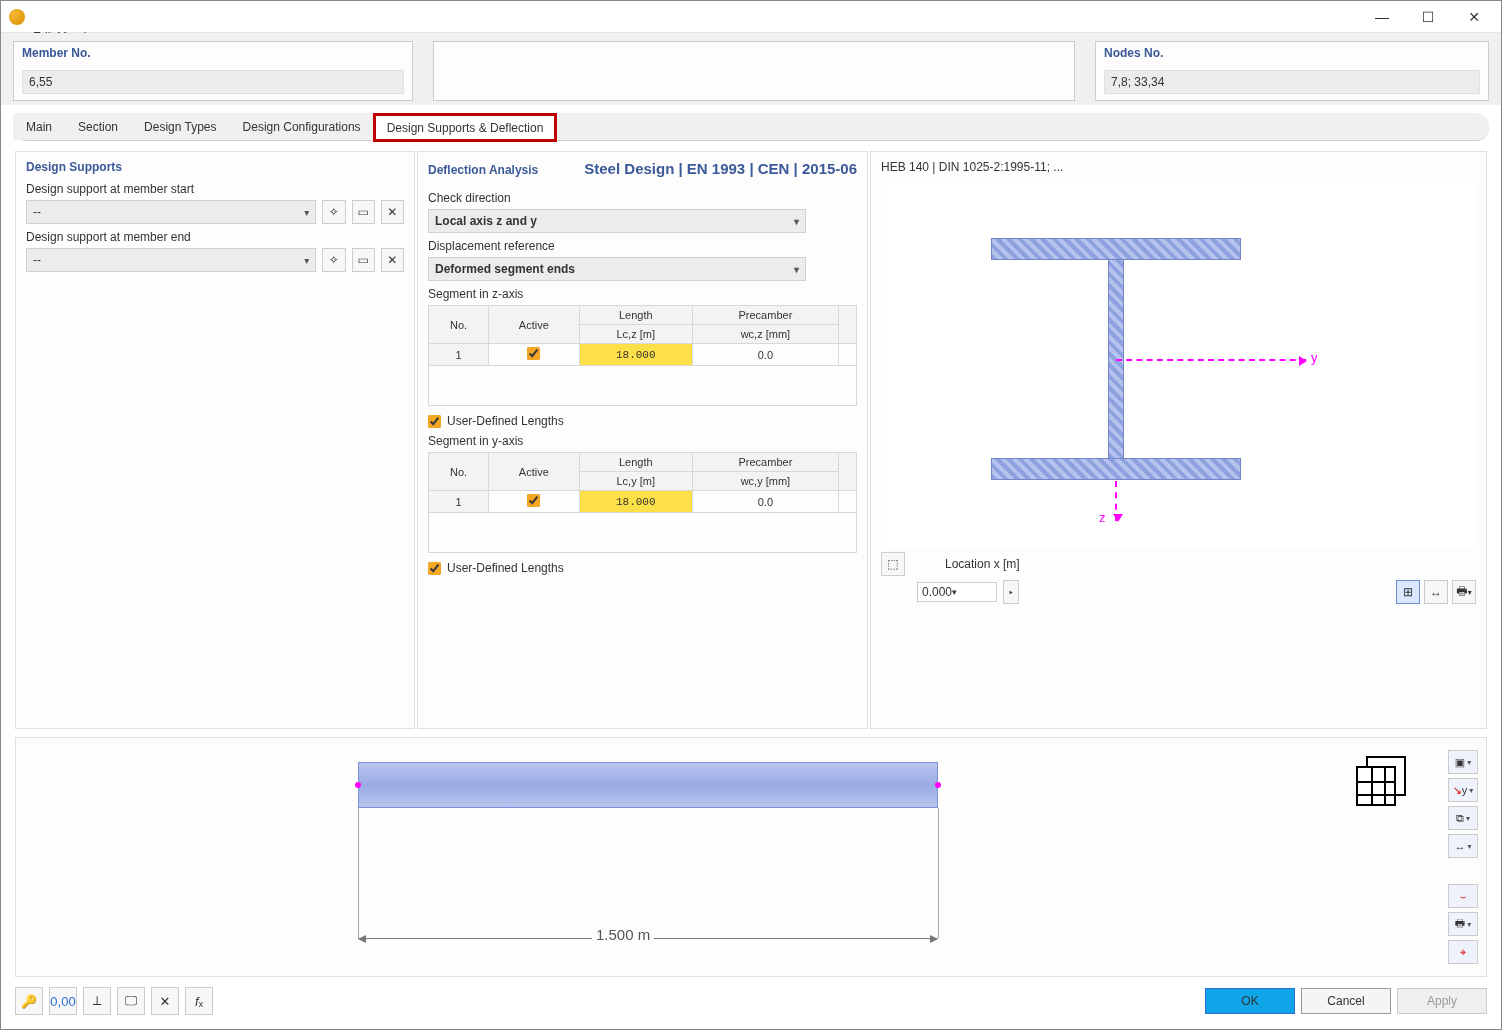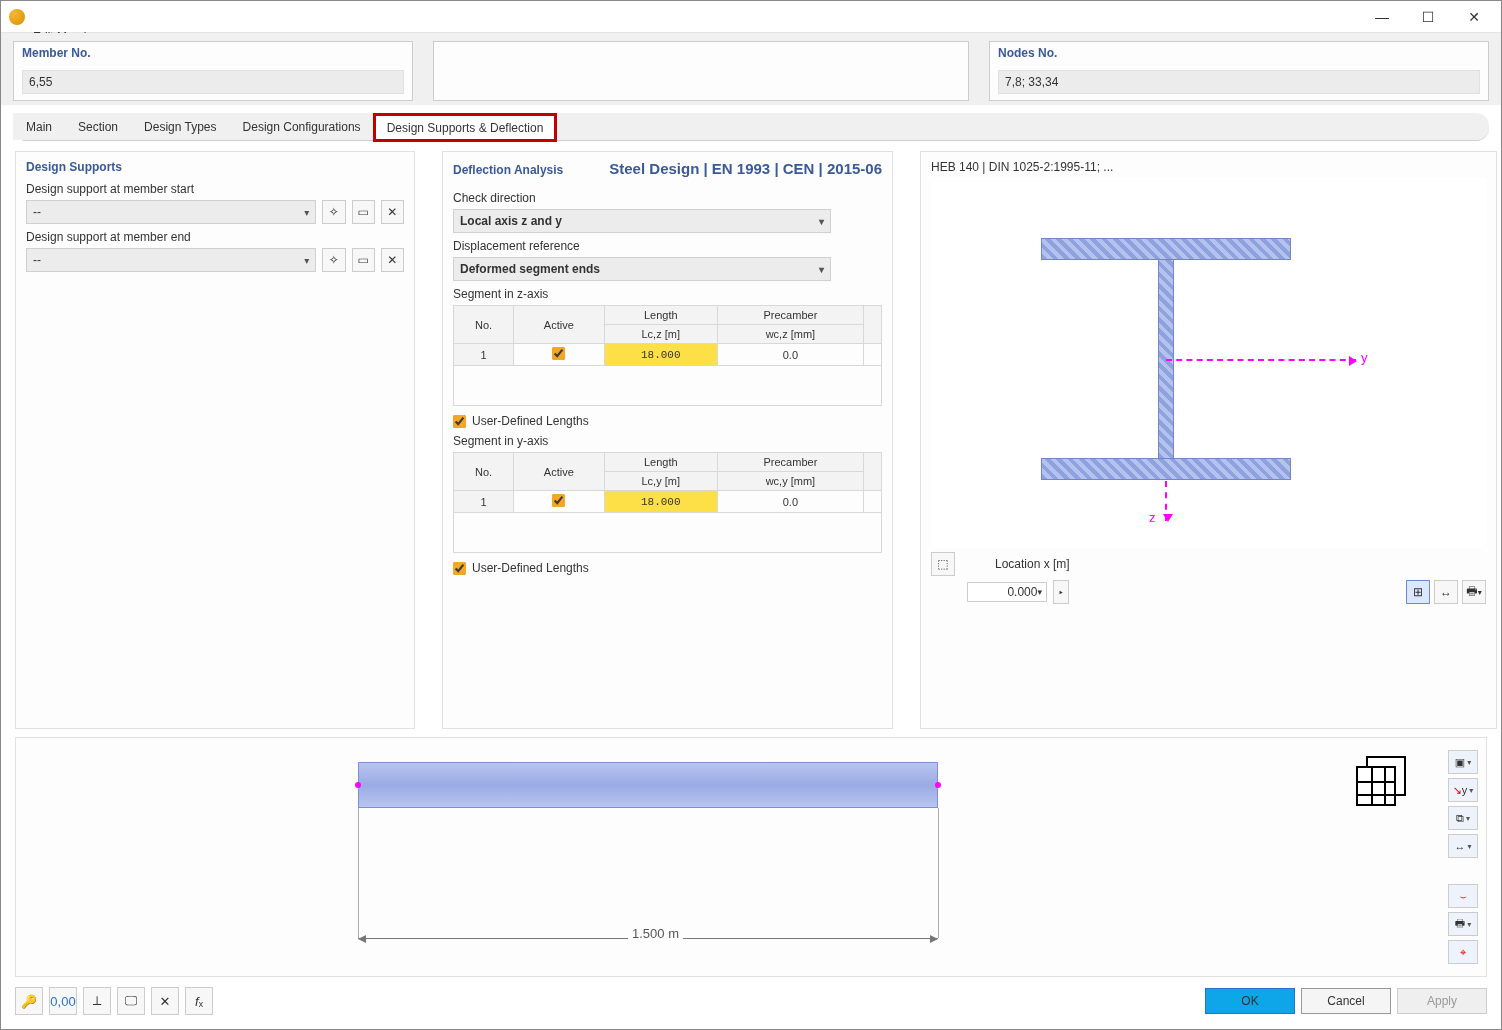--- a/index.html
+++ b/index.html
@@ -10,28 +10,28 @@
 .titlebar .title { flex: 0 0 auto; margin-top: 40px; }
 .titlebar .spacer { flex: 1; }
 .win-btn { width: 46px; height: 32px; display: flex; align-items: center; justify-content: center; font-size: 14px; }
 
 .header-row { display: flex; gap: 20px; padding: 8px 12px 4px 12px; background: #f0f0f0; }
 .header-box { background: #fdfdfd; border: 1px solid #ccc; padding: 4px 8px 6px 8px; }
 .header-box .hlabel { color: #3b5998; font-weight: bold; margin-bottom: 10px; }
 .header-box .hvalue { background: #ececec; padding: 4px 6px; border: 1px solid #e0e0e0; }
 .mno { width: 400px; }
 .mid-header { flex: 1; }
-.nno { width: 500px; }
+.nno { width: 394px; }
 
 .tabs { display: flex; border-bottom: 1px solid #cfcfcf; margin: 8px 12px 0 12px; background: #f0f0f0; border-radius: 13px; }
 .tab { padding: 6px 12px; border: 1px solid transparent; border-bottom: none; background: #f0f0f0; color: #333; cursor: pointer; }
 .tab.active { background: #fff; border-color: #cfcfcf; position: relative; top: 1px; }
 .tab.highlighted { outline: 3px solid #c00000; outline-offset: -2px; }
 
-.content { flex: 1; display: flex; gap: 27px; padding: 10px 4px 0 14px; }
+.content { flex: 1; display: flex; gap: 2px; padding: 10px 14px 0 14px; }
 .panel { border: 1px solid #e0e0e0; background: #fdfdfd; padding: 8px 10px; }
 .panel-title { color: #3b5998; font-weight: bold; margin-bottom: 8px; }
 .design-supports { width: 400px; }
 .deflection { width: 451px; }
 .cross-section { flex: 1; position: relative; }
 
 .field-label { margin: 6px 0 4px 0; color: #333; }
 .combo { display: flex; align-items: center; width: 300px; background: #ececec; border: 1px solid #d0d0d0; padding: 4px 6px; justify-content: space-between;}
 .combo .arrow { font-size: 10px; color: #555; }
 .combo-wide { width: 378px; font-weight: bold; }
@@ -60,34 +60,34 @@
 .ibeam-web { position: absolute; left: 227px; width: 16px; top: 82px; height: 198px; background: repeating-linear-gradient(45deg,#8ea2e0,#8ea2e0 4px,#b5c2ee 4px,#b5c2ee 8px); border-left:1px solid #7384c8; border-right:1px solid #7384c8;}
 .axis-y { position:absolute; top: 181px; left: 235px; width: 190px; border-top: 2px dashed #ff00ff; }
 .axis-y::after { content:""; position:absolute; right:-6px; top:-5px; border:5px solid transparent; border-left:8px solid #ff00ff;}
 .axis-y-lbl { position:absolute; top:172px; left:430px; color:#ff00ff; font-size:13px;}
 .axis-z { position:absolute; left: 234px; top: 303px; height: 40px; border-left: 2px dashed #ff00ff; }
 .axis-z::after { content:""; position:absolute; left:-4px; bottom:-6px; border:5px solid transparent; border-top:8px solid #ff00ff;}
 .axis-z-lbl { position:absolute; top:332px; left:218px; color:#ff00ff; font-size:13px;}
 
 .loc-row { display:flex; align-items:center; gap:6px; margin-top: 4px;}
 .loc-row .lbl { margin-left: 34px; }
-.loc-input { width: 80px; background: #fff; border: 1px solid #ccc; padding: 2px 4px; display:flex; justify-content:flex-end; align-items:center;}
+.loc-input { width: 80px; background: #fff; border: 1px solid #ccc; padding: 2px 4px; display:flex; justify-content:flex-start; align-items:center;}
 .loc-row .right-tools { margin-left:auto; display:flex; gap:4px; }
 
 .bottom-preview { margin: 8px 14px 0 14px; border: 1px solid #e0e0e0; background: #fdfdfd; height: 240px; position: relative; }
 .beam-shape { position:absolute; left: 342px; top: 24px; width: 580px; height: 46px; background: linear-gradient(#b9c5ef, #9aabe5, #b9c5ef); border:1px solid #7d8fd6; }
 .beam-line-left { position:absolute; left:342px; top:47px; width:6px; height:6px; background:#ff00ff; border-radius:50%; transform:translate(-50%,-50%);}
 .beam-line-right { position:absolute; left:922px; top:47px; width:6px; height:6px; background:#ff00ff; border-radius:50%; transform:translate(-50%,-50%);}
 .ext-v { position:absolute; top:70px; height:130px; border-left:1px solid #aaa;}
 .ext-v.left { left:342px; } .ext-v.right { left:922px; }
 .dim-line { position:absolute; top:200px; left:342px; width:580px; border-top:1px solid #777;}
 .dim-line::before, .dim-line::after { content:""; position:absolute; top:-4px; border:4px solid transparent;}
 .dim-line::before { left:-4px; border-right:8px solid #777;}
 .dim-line::after { right:-4px; border-left:8px solid #777;}
-.dim-label { position:absolute; top:188px; left:612px; color:#555; font-size:13px; background:#fdfdfd; padding:0 4px;}
+.dim-label { position:absolute; top:188px; left:576px; color:#555; font-size:15px; background:#fdfdfd; padding:0 4px;}
 
 .view-cube { position:absolute; right:80px; top:18px; width:50px; height:50px; }
 .view-cube div { position:absolute; border:2px solid #000;}
 .vc-big { width:40px; height:40px; left:0; top:10px; background:#fff;}
 .vc-sml { width:40px; height:40px; left:10px; top:0; background:#fff;}
 .vc-grid { width:40px; height:40px; left:0; top:10px; background:
   linear-gradient(#000,#000) 0 13px/100% 2px no-repeat,
   linear-gradient(#000,#000) 0 26px/100% 2px no-repeat,
   linear-gradient(#000,#000) 13px 0/2px 100% no-repeat,
   linear-gradient(#000,#000) 26px 0/2px 100% no-repeat;

